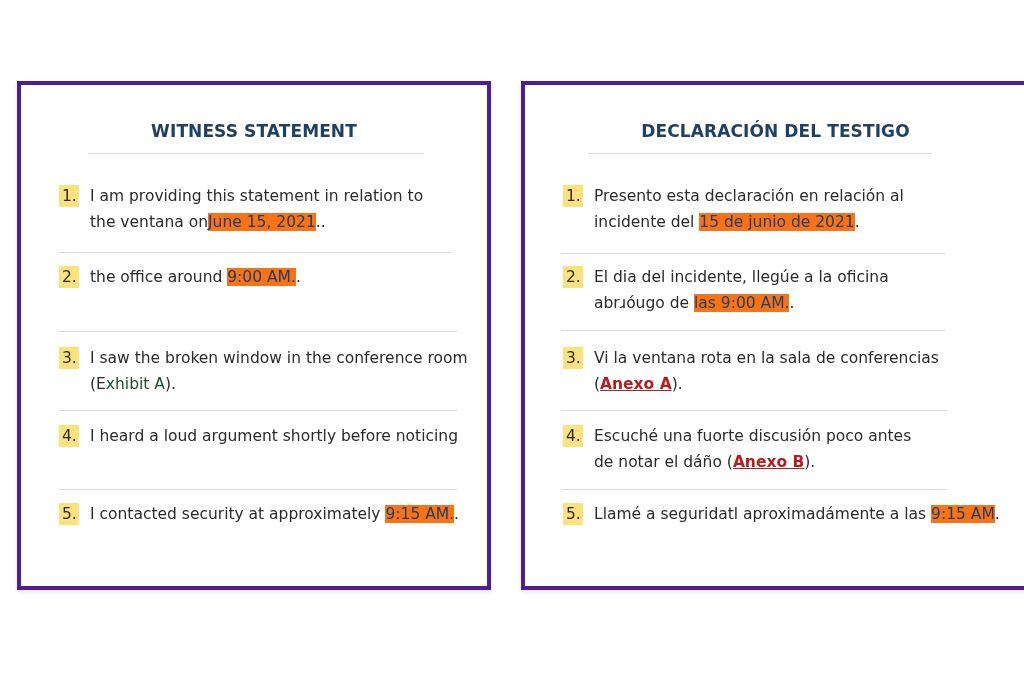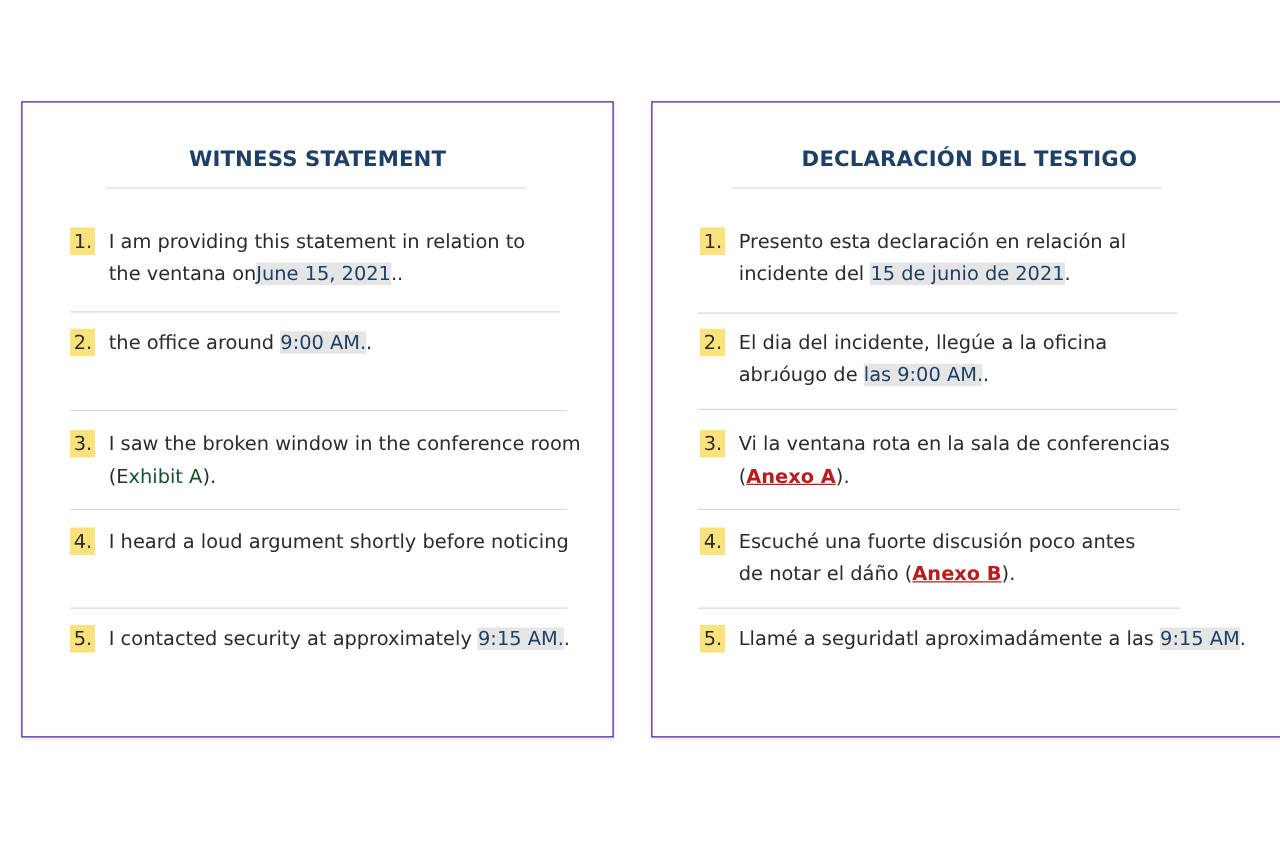--- a/index.html
+++ b/index.html
@@ -2,21 +2,21 @@
 <html><head>
   <meta charset="utf-8">
   <style>
     html, body { margin: 0; padding: 0; }
     body {
       width: 1024px; height: 683px; background: #ffffff; position: relative; overflow: hidden;
       font-family: "DejaVu Sans", "Liberation Sans", sans-serif;
     }
     .card {
       position: absolute; top: 81px; height: 509px; background: #ffffff;
-      border: 1px solid #4c1d95; box-shadow: 0 2px 4px rgba(0,0,0,0.10);
+      border: 4px solid #4c1d95; box-shadow: 0 2px 4px rgba(0,0,0,0.10);
       box-sizing: border-box;
     }
     #card-en { left: 17px; width: 474px; }
     #card-es { left: 521px; width: 509px; }
     .title {
       position: absolute; top: 36px; left: 0; right: 0; text-align: center;
       color: #1e3f66; font-weight: bold; font-size: 17px; letter-spacing: 0.1px;
     }
     .title-rule {
       position: absolute; top: 68px; height: 1px; background: #d6dbe3;
@@ -24,21 +24,21 @@
     #card-en .title-rule { left: 67px; width: 336px; }
     #card-es .title-rule { left: 63px; width: 344px; }
     .item {
       position: absolute; left: 38px; font-size: 15.5px; color: #2b2b2b; line-height: 26px;
     }
     .num {
       position: absolute; left: 0; top: 0; background: #fbe27c; color: #2b2b2b;
       padding: 0 2px 0 3px; font-size: 15.5px; line-height: 22px; margin-top: 2px;
     }
     .text { position: absolute; left: 31px; top: 0; white-space: nowrap; }
-    .hl { background: #e5e5e5; color: #1e3f66; }
+    .hl { background: #f97316; color: #1e3f66; }
     .ref { color: #14532d; }
     .refb { color: #b91c1c; font-weight: bold; text-decoration: underline; }
     .sep { position: absolute; height: 1px; background: #d9d9d9; }
   </style>
 </head>
 <body>
 
 <div class="card" id="card-en">
   <div class="title">WITNESS STATEMENT</div>
   <div class="title-rule"></div>

